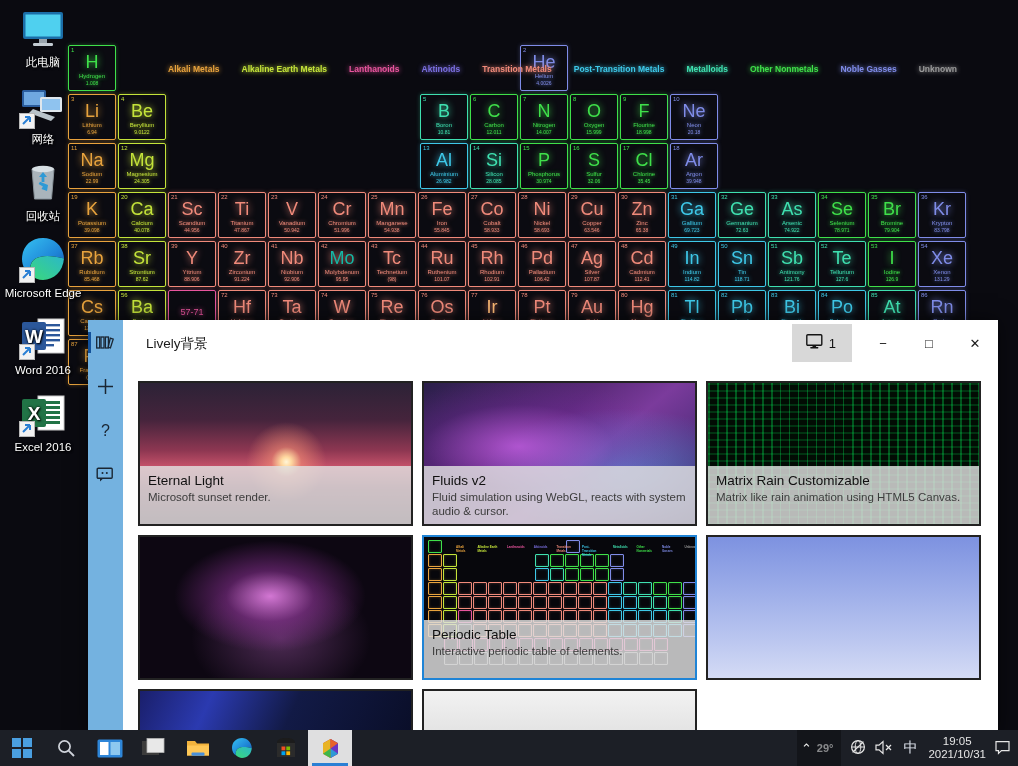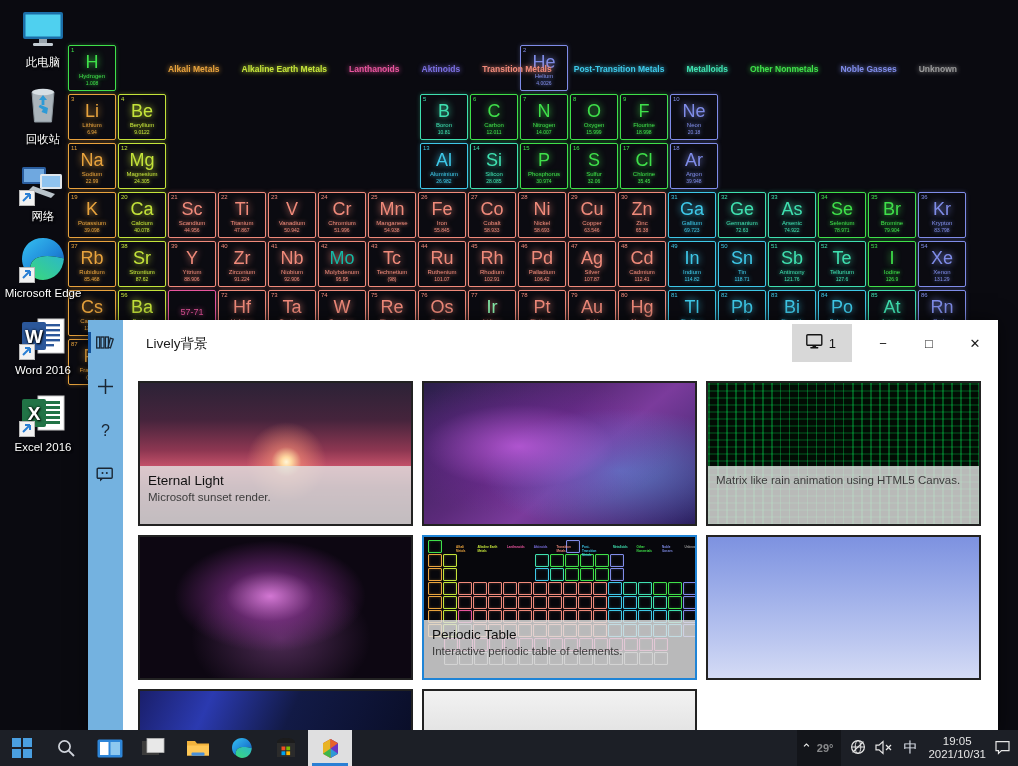--- a/index.html
+++ b/index.html
@@ -640,21 +640,21 @@
             <div class="pt-mass" style="color:#f08a7a;text-shadow:0 0 4px #f08a7a">186.21</div>
           </div>
           <div class="pt-cell" style="border-color: rgb(240, 138, 122); box-shadow: rgba(240, 138, 122, 0.333) 0px 0px 4px;">
             <div class="pt-num" style="color:#f08a7a">76</div>
             <div class="pt-sym" style="color:#f08a7a;text-shadow:0 0 7px #f08a7a">Os</div>
             <div class="pt-name" style="color:#f08a7a;text-shadow:0 0 4px #f08a7a">Osmium</div>
             <div class="pt-mass" style="color:#f08a7a;text-shadow:0 0 4px #f08a7a">190.23</div>
           </div>
           <div class="pt-cell" style="border-color: rgb(240, 138, 122); box-shadow: rgba(240, 138, 122, 0.333) 0px 0px 4px;">
             <div class="pt-num" style="color:#f08a7a">77</div>
-            <div class="pt-sym" style="color:#86efac;text-shadow:0 0 7px #f08a7a">Ir</div>
+            <div class="pt-sym" style="color:#fdba74;text-shadow:0 0 7px #f08a7a">Ir</div>
             <div class="pt-name" style="color:#f08a7a;text-shadow:0 0 4px #f08a7a">Iridium</div>
             <div class="pt-mass" style="color:#f08a7a;text-shadow:0 0 4px #f08a7a">192.22</div>
           </div>
           <div class="pt-cell" style="border-color: rgb(240, 138, 122); box-shadow: rgba(240, 138, 122, 0.333) 0px 0px 4px;">
             <div class="pt-num" style="color:#f08a7a">78</div>
             <div class="pt-sym" style="color:#f08a7a;text-shadow:0 0 7px #f08a7a">Pt</div>
             <div class="pt-name" style="color:#f08a7a;text-shadow:0 0 4px #f08a7a">Platinum</div>
             <div class="pt-mass" style="color:#f08a7a;text-shadow:0 0 4px #f08a7a">195.08</div>
           </div>
           <div class="pt-cell" style="border-color: rgb(240, 138, 122); box-shadow: rgba(240, 138, 122, 0.333) 0px 0px 4px;">
@@ -737,46 +737,46 @@
 
   <div id="desktop-icons">
       <div class="desk-icon">
         <div class="desk-glyph"><svg width="48" height="48" viewBox="0 0 48 48">
             <rect x="4" y="8" width="40" height="27" rx="2" fill="#1b6ea8"></rect>
             <rect x="6.5" y="10.5" width="35" height="22" fill="#4fd0ef"></rect>
             <rect x="20" y="35" width="8" height="4" fill="#9aa5ad"></rect>
             <rect x="14" y="39" width="20" height="3" rx="1.2" fill="#c3ccd3"></rect>
           </svg></div>
         <div class="desk-label">此电脑</div>
-      </div>
-      <div class="desk-icon">
-        <div class="desk-glyph"><svg width="48" height="48" viewBox="0 0 48 48">
-            <path d="M13 11 h22 l-2.5 30 h-17 Z" fill="#b9c3ca" opacity="0.92"></path>
-            <path d="M13 11 h22 l-2.5 30 h-17 Z" fill="none" stroke="#8b959c" stroke-width="1"></path>
-            <ellipse cx="24" cy="11" rx="11" ry="3.2" fill="#d7dfe4"></ellipse>
-            <path d="M20 19 l4 -5 l4 5 h-2.6 v5 h-2.8 v-5 z" fill="#2e9ad6"></path>
-            <path d="M29 27 l-1 6 l-5.5 -2 l1.4 -2.4 l-4.3 -2.5 l1.4 -2.4 z" fill="#2e9ad6"></path>
-            <path d="M18.5 33 l5.6 1.8 l-3 4.8 l-2.4 -1.4 l-2.5 4.3 l-2.4 -1.4 z" fill="#2e9ad6" opacity="0"></path>
-          </svg></div>
-        <div class="desk-label">回收站</div>
       </div>
       <div class="desk-icon">
         <div class="desk-glyph"><svg width="48" height="48" viewBox="0 0 48 48">
             <rect x="3" y="9" width="24" height="17" rx="1.5" fill="#2a5d9e"></rect>
             <rect x="5" y="11" width="20" height="13" fill="#6fa8e0"></rect>
             <rect x="21" y="16" width="22" height="15" rx="1.5" fill="#dfe6ec"></rect>
             <rect x="23" y="18" width="18" height="11" fill="#8fc3ef"></rect>
             <path d="M14 28 l22 8 l-4 4 l-22 -8 z" fill="#b9c3ca"></path>
             <rect x="2" y="31" width="14" height="14" fill="#ffffff" opacity="0"></rect>
             <path d="M4 38 h11 v-4 l6 6 l-6 6 v-4 h-11 z" fill="#1e8fe0" transform="translate(-1,-2) scale(0.62) translate(3,48)"></path>
           </svg><svg width="16" height="16" viewBox="0 0 16 16" style="position:absolute;left:0;bottom:0;">
             <rect x="0.5" y="0.5" width="15" height="15" fill="#f2f2f2" stroke="#b9b9b9" stroke-width="1"></rect>
             <path d="M4 11 L11 4 M11 4 h-5 M11 4 v5" stroke="#2a7fd4" stroke-width="2" fill="none"></path>
           </svg></div>
         <div class="desk-label">网络</div>
+      </div>
+      <div class="desk-icon">
+        <div class="desk-glyph"><svg width="48" height="48" viewBox="0 0 48 48">
+            <path d="M13 11 h22 l-2.5 30 h-17 Z" fill="#b9c3ca" opacity="0.92"></path>
+            <path d="M13 11 h22 l-2.5 30 h-17 Z" fill="none" stroke="#8b959c" stroke-width="1"></path>
+            <ellipse cx="24" cy="11" rx="11" ry="3.2" fill="#d7dfe4"></ellipse>
+            <path d="M20 19 l4 -5 l4 5 h-2.6 v5 h-2.8 v-5 z" fill="#2e9ad6"></path>
+            <path d="M29 27 l-1 6 l-5.5 -2 l1.4 -2.4 l-4.3 -2.5 l1.4 -2.4 z" fill="#2e9ad6"></path>
+            <path d="M18.5 33 l5.6 1.8 l-3 4.8 l-2.4 -1.4 l-2.5 4.3 l-2.4 -1.4 z" fill="#2e9ad6" opacity="0"></path>
+          </svg></div>
+        <div class="desk-label">回收站</div>
       </div>
       <div class="desk-icon">
         <div class="desk-glyph"><svg width="48" height="48" viewBox="0 0 48 48">
             <defs>
               <linearGradient id="dg1" x1="0" y1="0" x2="1" y2="1">
                 <stop offset="0%" stop-color="#35c1f1"></stop>
                 <stop offset="60%" stop-color="#1f86d8"></stop>
                 <stop offset="100%" stop-color="#1654a8"></stop>
               </linearGradient>
               <linearGradient id="dg2" x1="0" y1="1" x2="1" y2="0">
@@ -883,24 +883,29 @@
       <div id="card-grid">
           <div class="card">
             <div class="card-thumb th-eternal"></div>
             <div class="card-caption">
               <div class="card-title">Eternal Light</div>
               <div class="card-desc">Microsoft sunset render.</div>
             </div>
           </div>
           <div class="card">
             <div class="card-thumb th-fluids"></div>
+            <div class="card-caption">
+              <div class="card-title">Fluids v2</div>
+              <div class="card-desc">Fluid simulation using WebGL, reacts with system audio &amp; cursor.</div>
+            </div>
           </div>
           <div class="card">
             <div class="card-thumb th-matrix"></div>
             <div class="card-caption">
+              <div class="card-title">Matrix Rain Customizable</div>
               <div class="card-desc">Matrix like rain animation using HTML5 Canvas.</div>
             </div>
           </div>
           <div class="card">
             <div class="card-thumb th-medusae"></div>
           </div>
           <div class="card selected">
             <div class="card-thumb th-periodic">
               <div class="mini-pt">
                 <div class="mini-row">

